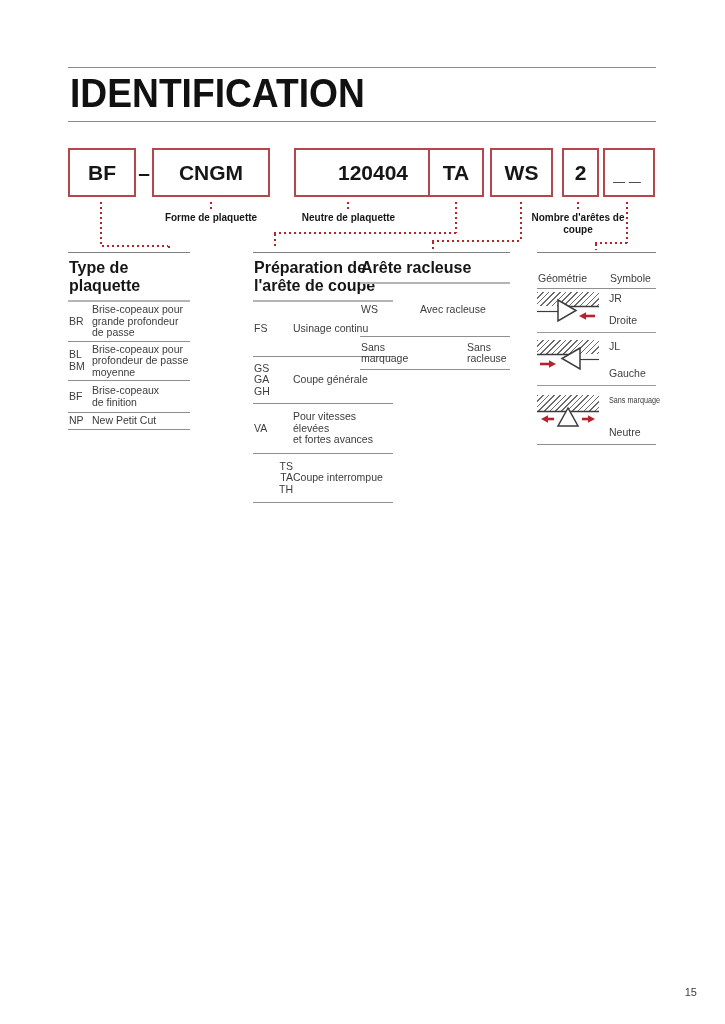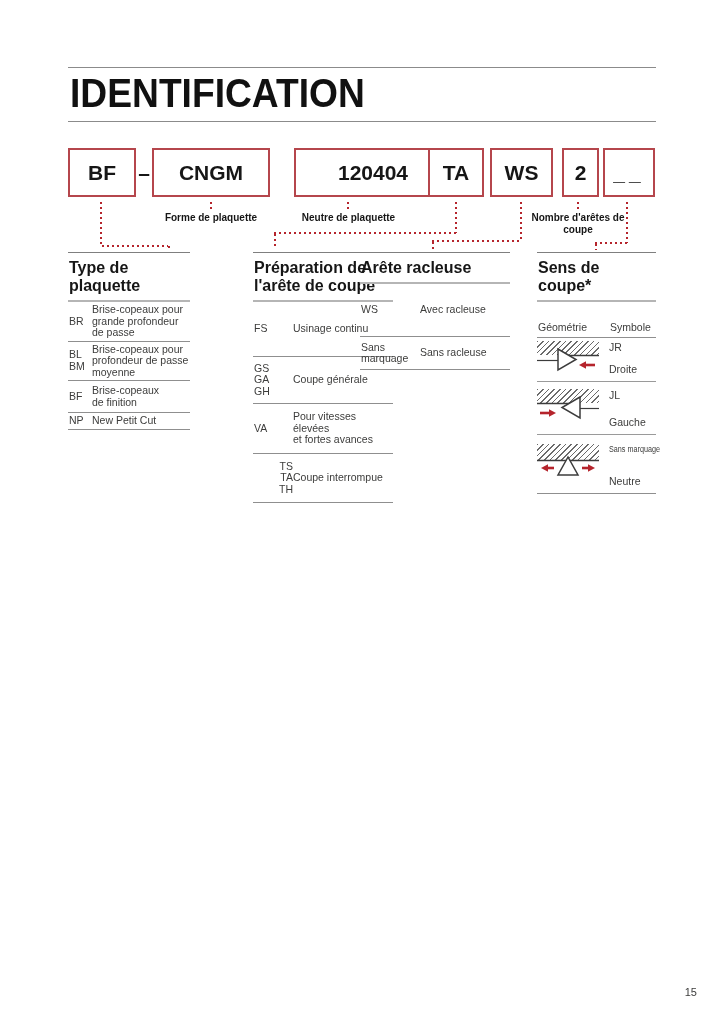--- a/index.html
+++ b/index.html
@@ -141,29 +141,28 @@
       <div class="desc">Coupe interrompue</div>
     </div>
   </div>
 
   <div class="tbl" style="left:360px;width:150px;">
     <div class="hdr">Arête racleuse</div>
     <div class="row" style="height:53px;">
       <div class="code" style="width:60px;">WS</div>
       <div class="desc">Avec racleuse</div>
     </div>
-    <div class="row" style="height:33px;">
+    <div class="row" style="height:33px;gap:47px;">
       <div class="code" style="width:60px;">Sans
 marquage</div>
       <div class="desc">Sans racleuse</div>
     </div>
   </div>
 
   <div class="tbl" style="left:537px;width:119px;">
-    <div class="hdr">Sens de coupe*</div>
     <div class="subhead">
       <div style="flex:none;width:68px;padding:3px 0 4px 1px;">Géométrie</div>
       <div style="padding:3px 0 4px 4px;">Symbole</div>
     </div>
 
     <div class="geo-row" style="height:43px;">
       <div class="geo-cell">
         <div class="hatch"></div>
         <svg width="68" height="43" style="position:absolute;left:0;top:0;">
           <line x1="22" y1="17.5" x2="62" y2="17.5" stroke="#3c3c3c" stroke-width="1.5"></line>

